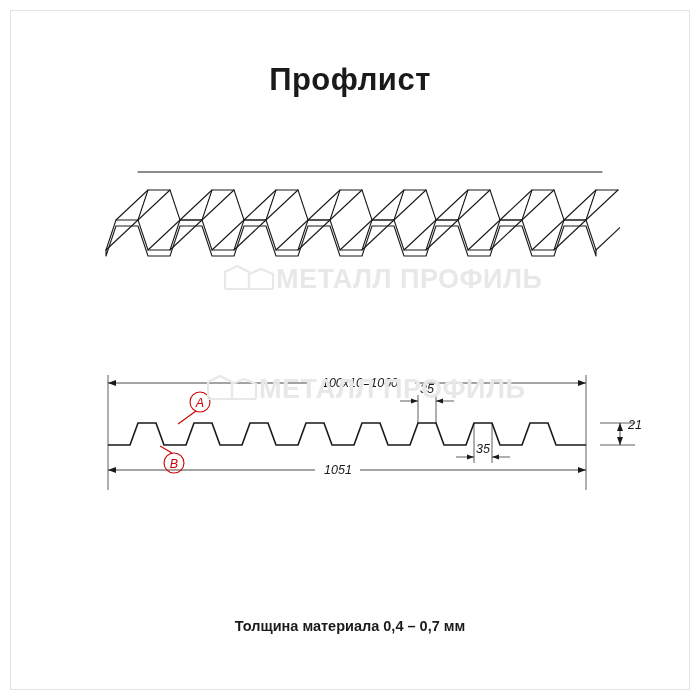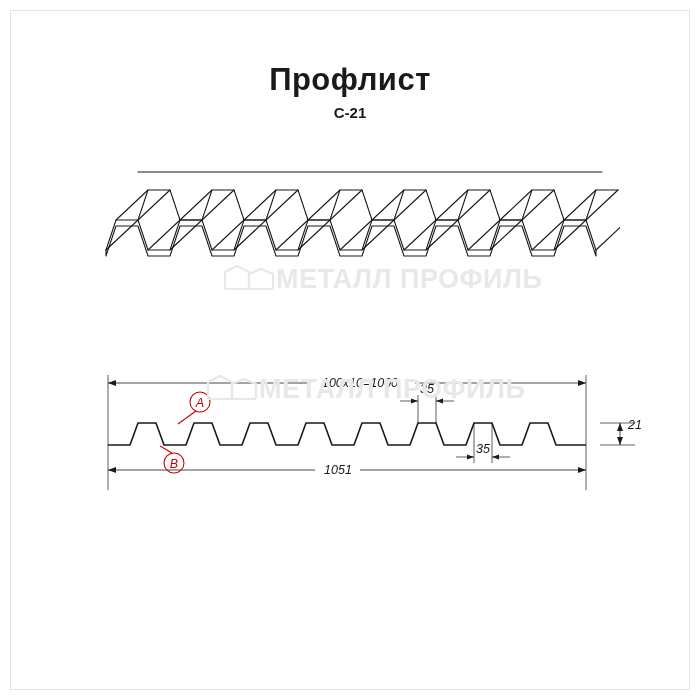--- a/index.html
+++ b/index.html
@@ -96,21 +96,20 @@
   svg { display: block; }
 </style>
 </head>
 <body>
 
 <div class="page">
 
   <div class="border-frame"></div>
 
   <div class="title">Профлист</div>
-  <div class="subtitle">С-21</div>
 
   <div class="iso-wrap">
     <svg width="540" height="150" viewBox="0 0 540 150" fill="none" stroke="#1a1a1a" stroke-width="1.1" stroke-linejoin="round" stroke-linecap="round">
       <g>
 
         <path d="M58 22 L522 22"></path>
 
         <path d="M26 100
                  L36 70 L58 70 L68 100
                  L90 100 L100 70 L122 70 L132 100
@@ -268,14 +267,15 @@
 
   <div class="wm wm-2">
     <svg width="54" height="34" viewBox="0 0 54 34" fill="none" stroke="#e8e8e8" stroke-width="2.2">
       <path d="M3 27 L3 10 L15 4 L27 10 L27 27"></path>
       <path d="M27 27 L27 12 L39 7 L51 12 L51 27"></path>
       <path d="M3 27 L51 27"></path>
     </svg>
     <span>МЕТАЛЛ ПРОФИЛЬ</span>
   </div>
 
+  <div class="footer">Толщина материала 0,4 – 0,7 мм</div>
 
 </div>
 
 </body></html>

